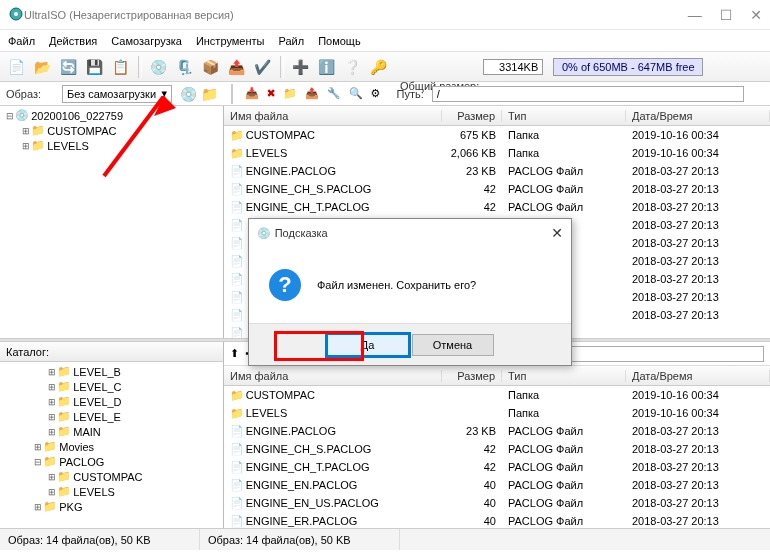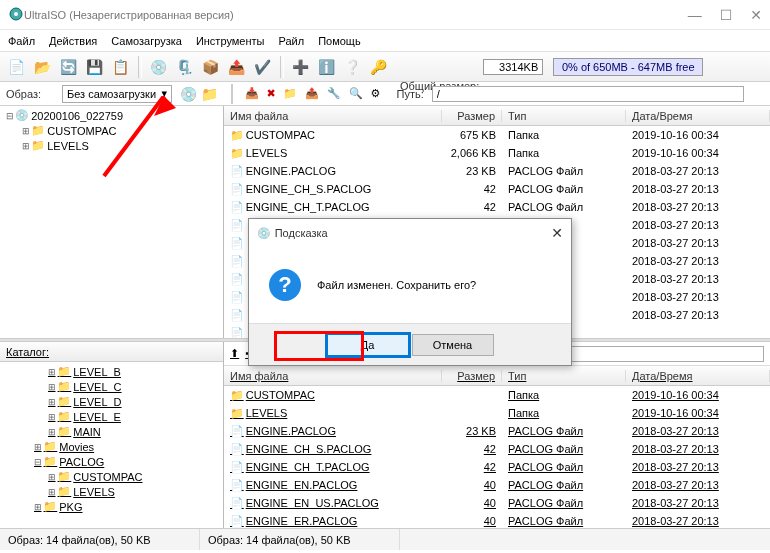--- a/index.html
+++ b/index.html
@@ -44,21 +44,21 @@
 .col-type { width: 124px; }
 .col-date { flex: 1; }
 
 .list-row { display: flex; height: 18px; align-items: center; padding: 0 0; }
 .list-row div { padding: 0 6px; }
 .row-icon { color: #e8c060; margin-right: 2px; }
 .row-icon.file { color: #c88; }
 
 .splitter-h { height: 4px; background: #e0e0e0; border-top: 1px solid #ccc; border-bottom: 1px solid #ccc; cursor: row-resize; }
 
-.bottom-split { display: flex; height: 186px; text-decoration: underline; }
+.bottom-split { display: flex; height: 186px; }
 .catalog-left { width: 224px; border-right: 1px solid #bbb; display: flex; flex-direction: column; }
 .catalog-header { height: 20px; background: linear-gradient(#fdfdfd,#ececec); border-bottom: 1px solid #ccc; display: flex; align-items: center; padding: 0 6px; }
 .catalog-tree { flex: 1; overflow: auto; padding: 2px; }
 .catalog-right { flex:1; display:flex; flex-direction:column; }
 .catalog-toolbar { height: 24px; display:flex; align-items:center; gap:6px; padding: 0 6px; border-bottom:1px solid #ddd; }
 .catalog-path { flex:1; border:1px solid #aaa; padding:1px 4px; }
 .catalog-list { flex:1; overflow:auto; }
 
 .statusbar { height: 22px; border-top: 1px solid #ccc; display: flex; align-items: center; background: #f4f4f4; }
 .status-cell { padding: 0 8px; border-right: 1px solid #ddd; height: 100%; display: flex; align-items: center; }

